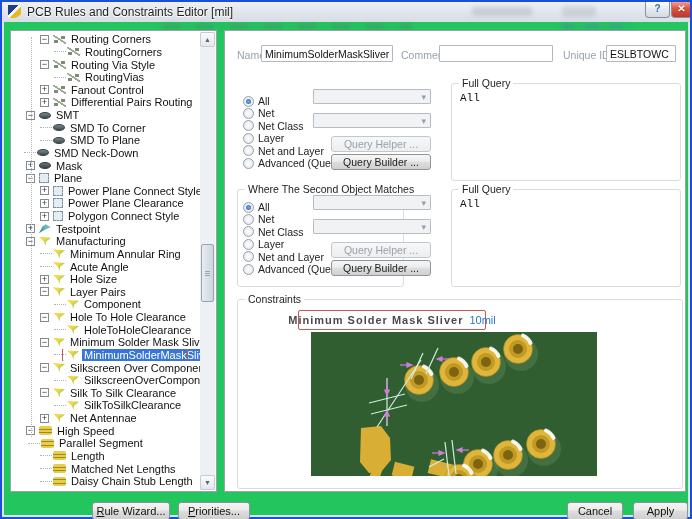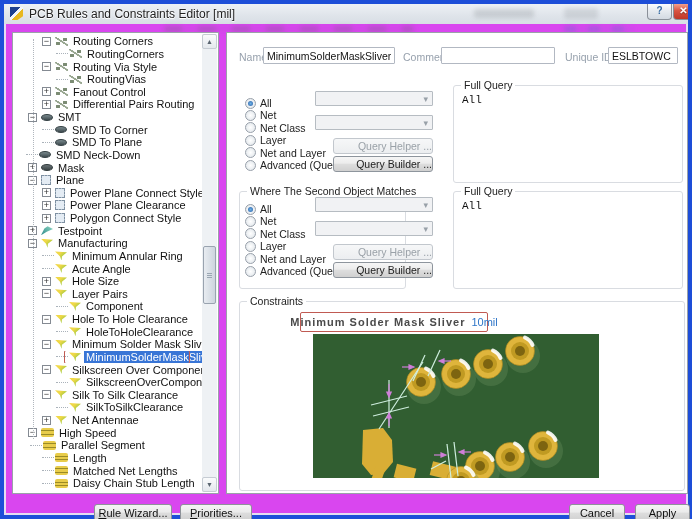--- a/index.html
+++ b/index.html
@@ -1,18 +1,18 @@
 <!DOCTYPE html>
 <html><head>
 <meta charset="utf-8">
 <style>
   html,body{margin:0;padding:0;background:#fff;}
   body{width:692px;height:519px;overflow:hidden;font-family:"Liberation Sans",sans-serif;}
-  #window{position:relative;width:692px;height:519px;box-sizing:border-box;border:4px solid #1d4ed8;
-          background:#d946ef;box-shadow:inset 0 0 0 2px rgba(230,236,243,.9);}
+  #window{position:relative;width:692px;height:519px;box-sizing:border-box;border:2px solid #1d4ed8;
+          background:#22c55e;box-shadow:inset 0 0 0 2px rgba(230,236,243,.9);}
   
   .titlebar{position:absolute;left:0;top:0;width:100%;height:20px;
             background:linear-gradient(#edf1f5,#dfe4ea 60%,#d8dee5);overflow:hidden;}
   .appicon{position:absolute;left:6px;top:3px;width:13px;height:13px;
            background:linear-gradient(135deg,#1d3f8f 0 42%,#f4f6f9 42% 56%,#e8b81e 56% 100%);
            clip-path:polygon(0 0,100% 0,100% 72%,58% 100%,0 100%);}
   .title{position:absolute;left:25px;top:3px;font-size:12px;color:#222;text-shadow:0 0 3px #fff,0 1px 0 #fff;white-space:nowrap;}
   .capbtn{position:absolute;top:0;height:16px;box-sizing:border-box;border:1px solid #8a9099;border-top:none;
           border-radius:0 0 4px 4px;text-align:center;font-size:10px;line-height:14px;}
   .helpbtn{left:643px;width:25px;background:linear-gradient(#fcfdfe,#e7ebf0 45%,#d3dae2);color:#3a6ea5;font-weight:bold;}
@@ -64,21 +64,21 @@
   .optcol{position:absolute;width:100px;height:80px;}
   .optrow{position:absolute;left:0;display:flex;align-items:center;gap:4px;height:12px;font-size:10.5px;color:#222;white-space:nowrap;}
   .radio{position:relative;flex:none;width:11px;height:11px;border-radius:50%;box-sizing:border-box;
          border:1px solid #98a0aa;background:radial-gradient(#ffffff,#dde3e8);}
   .radio.on::after{content:"";position:absolute;left:2px;top:2px;width:5px;height:5px;border-radius:50%;
          background:radial-gradient(#6db0e4,#2a5fa8);}
   .dd{position:absolute;box-sizing:border-box;width:118px;height:15px;border:1px solid #b6bcc2;background:#f1f2f4;border-radius:1px;}
   .dd::after{content:"▾";position:absolute;right:4px;top:0;font-size:9px;line-height:14px;color:#98a0a8;}
   .sbtn{position:absolute;box-sizing:border-box;width:100px;height:16px;border:1px solid #8e959d;border-radius:3px;
         background:linear-gradient(#f6f6f6,#ececec 45%,#dedede 50%,#d0d0d0);
-        font-size:10.5px;text-align:right;line-height:14px;color:#222;}
+        font-size:10.5px;text-align:center;line-height:14px;color:#222;}
   .sbtn.disabled{border-color:#c2c7cd;color:#9aa1a8;background:linear-gradient(#f6f7f8,#eceef0);}
   .mono{font-family:"Liberation Mono",monospace;font-size:11px;color:#111;}
   .redframe{position:absolute;box-sizing:border-box;border:1px solid #c05a52;border-radius:2px;
             display:flex;align-items:center;justify-content:center;gap:6px;white-space:nowrap;}
   .rulelabel{font-size:11px;font-weight:bold;color:#4a4a4a;letter-spacing:1px;}
   .rulevalue{font-size:11px;color:#2e75c8;}
   
   .btn{position:absolute;box-sizing:border-box;height:18px;border:1px solid #8e9299;border-radius:3px;
        background:linear-gradient(#f4f4f4,#ebebeb 45%,#dddddd 50%,#cfcfcf);
        font-size:11px;text-align:center;line-height:16px;color:#111;}

